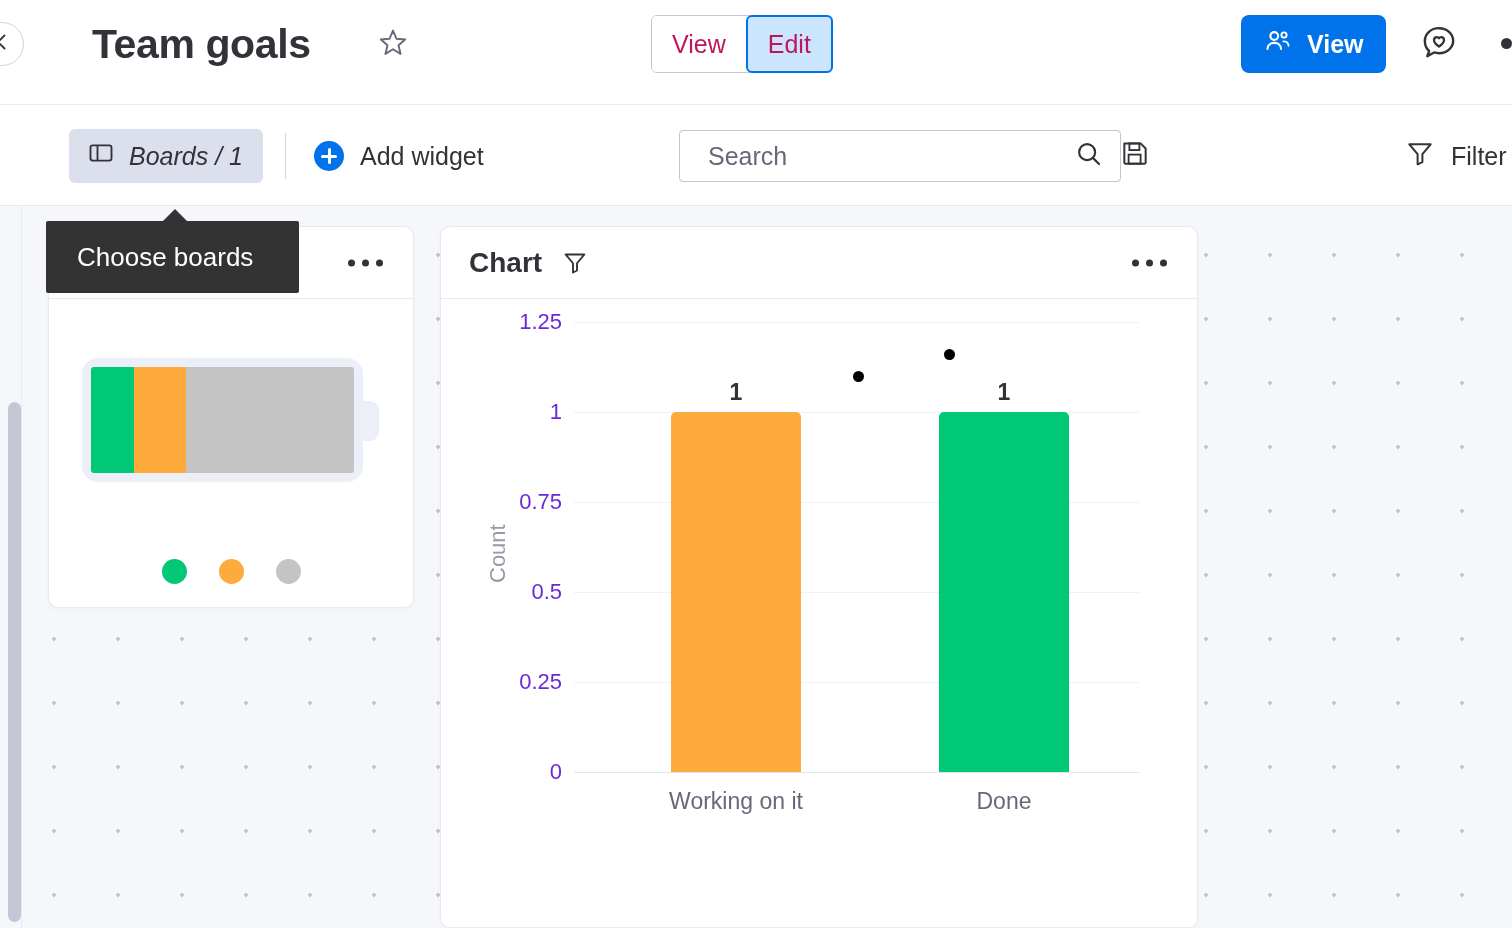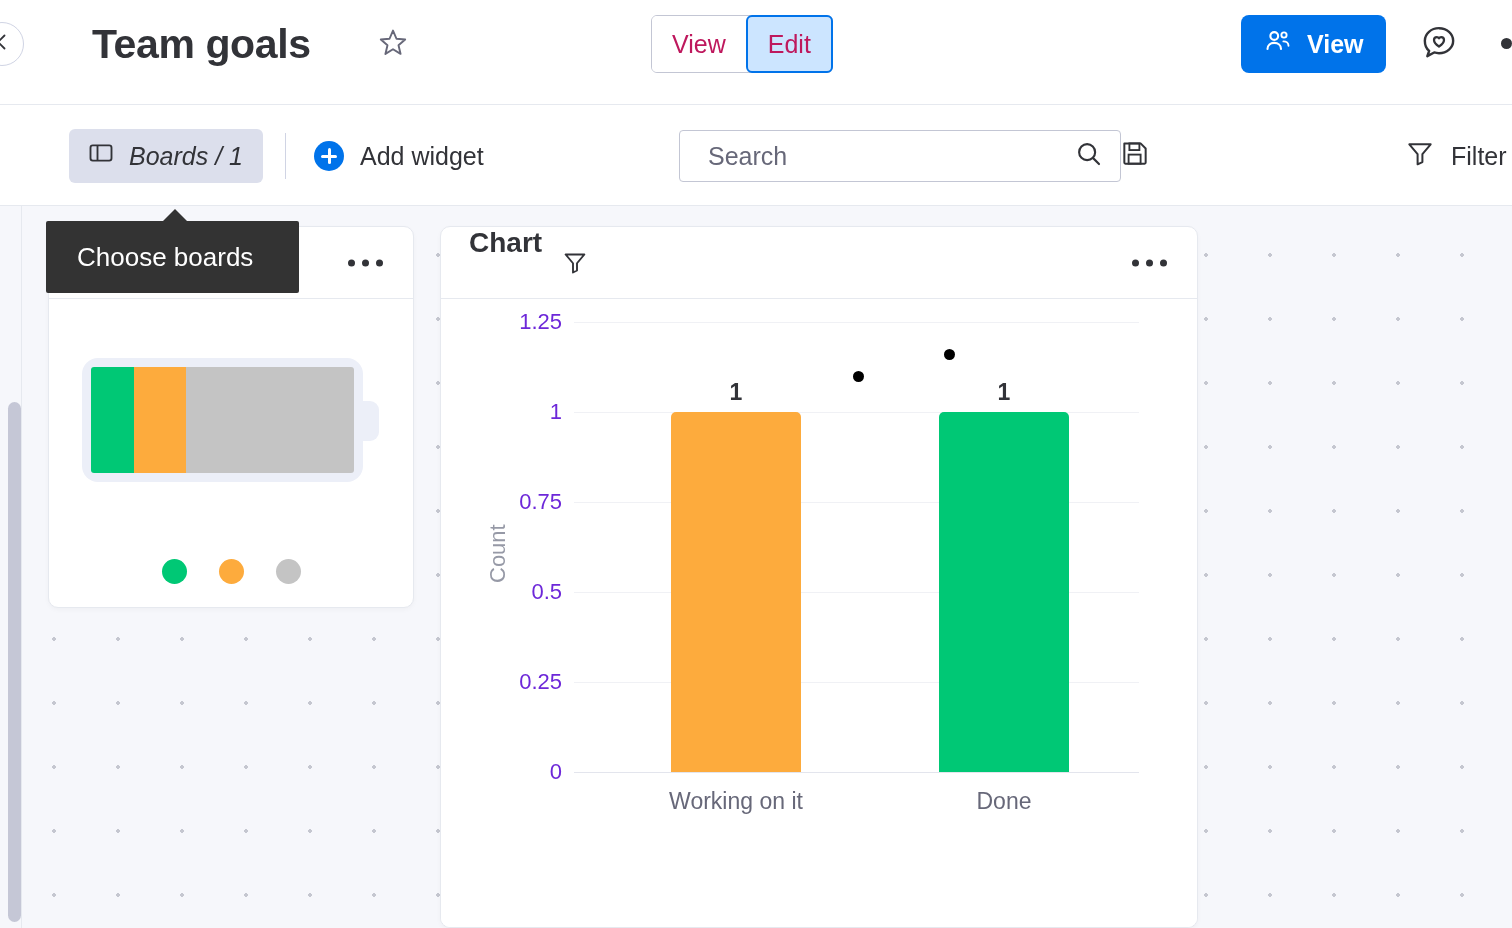--- a/index.html
+++ b/index.html
@@ -290,20 +290,21 @@
     border: 1px solid #e6e9ef;
     border-radius: 10px;
     box-shadow: 0 2px 5px rgba(0,0,0,0.03);
     overflow: hidden;
   }
 
   .widget-head {
     height: 72px;
     border-bottom: 1px solid #e6e9ef;
     display: flex;
+    align-items: center;
     padding: 0 26px 0 28px;
     position: relative;
   }
   .widget-title {
     font-size: 28px;
     font-weight: bold;
     color: #323338;
   }
   .widget-kebab {
     position: absolute;

